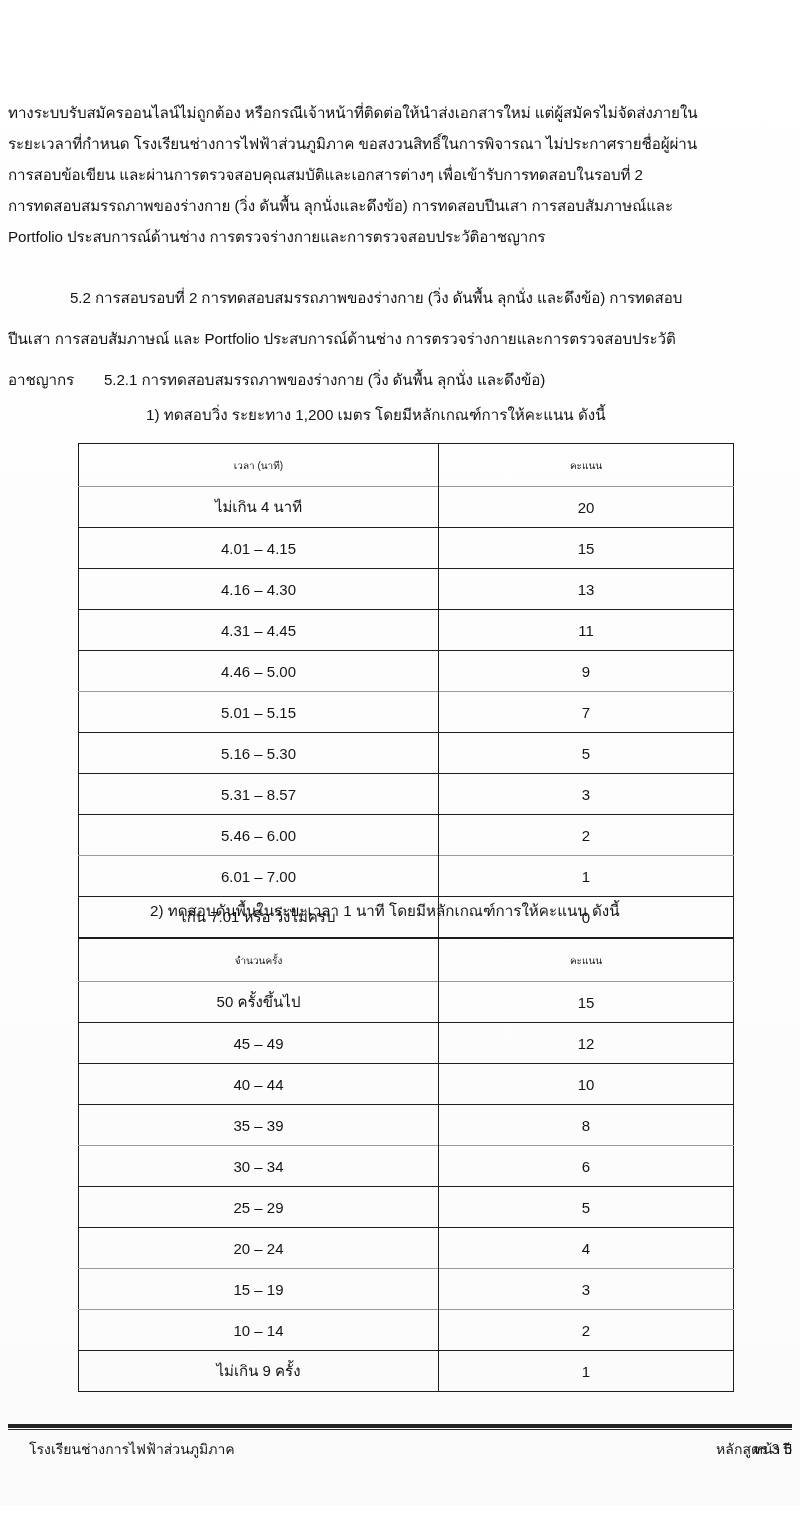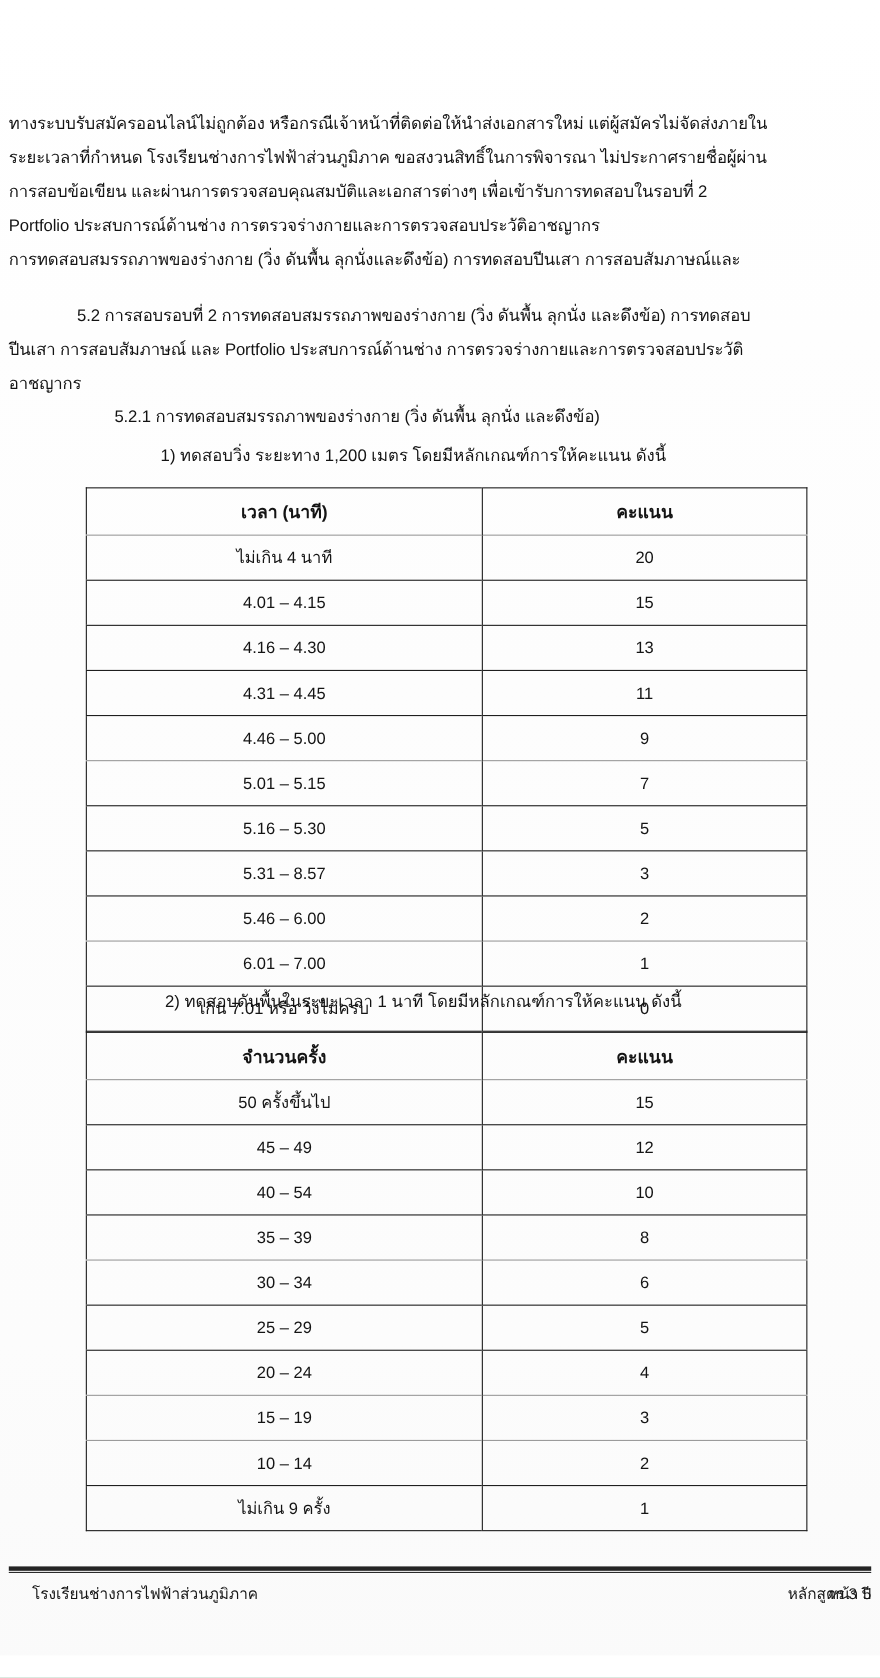--- a/index.html
+++ b/index.html
@@ -64,20 +64,21 @@
   }
 
   .p-52 {
     left: 8px;
     top: 272px;
     width: 784px;
   }
   .p-52 .ln {
     display: block;
     white-space: nowrap;
+    margin-top: 10px;
   }
   .p-52 .ln.first { text-indent: 62px; }
 
   .p-521 {
     left: 104px;
     top: 364px;
   }
 
   .cap {
     position: absolute;
@@ -106,22 +107,22 @@
 
   .tbl th, .tbl td {
     text-align: center;
     vertical-align: middle;
     padding: 0;
     border: 0;
   }
 
   .tbl th {
     height: 42px;
-    font-weight: 700;
-    font-size: 16px;
+    font-weight: 400;
+    font-size: 10px;
   }
   .tbl td {
     height: 40px;
     font-weight: 400;
   }
 
   
   .tbl { border: 1.4px solid #1d1d1d; }
   
   .tbl th.col-a, .tbl td.col-a { border-right: 1.4px solid #1d1d1d; }
@@ -203,22 +204,22 @@
 
 <div class="page">
   <div class="scan-tint"></div>
 
   <div class="content">
 
     <div class="para p-intro">
       <span class="ln">ทางระบบรับสมัครออนไลน์ไม่ถูกต้อง หรือกรณีเจ้าหน้าที่ติดต่อให้นำส่งเอกสารใหม่ แต่ผู้สมัครไม่จัดส่งภายใน</span>
       <span class="ln">ระยะเวลาที่กำหนด โรงเรียนช่างการไฟฟ้าส่วนภูมิภาค ขอสงวนสิทธิ์ในการพิจารณา ไม่ประกาศรายชื่อผู้ผ่าน</span>
       <span class="ln">การสอบข้อเขียน และผ่านการตรวจสอบคุณสมบัติและเอกสารต่างๆ เพื่อเข้ารับการทดสอบในรอบที่ 2</span>
+      <span class="ln">การทดสอบสมรรถภาพของร่างกาย (วิ่ง ดันพื้น ลุกนั่งและดึงข้อ) การทดสอบปีนเสา การสอบสัมภาษณ์และ</span>
       <span class="ln">Portfolio ประสบการณ์ด้านช่าง การตรวจร่างกายและการตรวจสอบประวัติอาชญากร</span>
-      <span class="ln">การทดสอบสมรรถภาพของร่างกาย (วิ่ง ดันพื้น ลุกนั่งและดึงข้อ) การทดสอบปีนเสา การสอบสัมภาษณ์และ</span>
     </div>
 
     <div class="para p-52">
       <span class="ln first">5.2 การสอบรอบที่ 2 การทดสอบสมรรถภาพของร่างกาย (วิ่ง ดันพื้น ลุกนั่ง และดึงข้อ) การทดสอบ</span>
       <span class="ln">ปีนเสา การสอบสัมภาษณ์ และ Portfolio ประสบการณ์ด้านช่าง การตรวจร่างกายและการตรวจสอบประวัติ</span>
       <span class="ln">อาชญากร</span>
     </div>
 
     <div class="para p-521">5.2.1 การทดสอบสมรรถภาพของร่างกาย (วิ่ง ดันพื้น ลุกนั่ง และดึงข้อ)</div>
 
@@ -299,21 +300,21 @@
       <tbody>
         <tr class="rule-light">
           <td class="col-a">50  ครั้งขึ้นไป</td>
           <td class="col-b num">15</td>
         </tr>
         <tr class="rule-dark">
           <td class="col-a">45 – 49</td>
           <td class="col-b num">12</td>
         </tr>
         <tr class="rule-dark">
-          <td class="col-a">40 – 54</td>
+          <td class="col-a">40 – 44</td>
           <td class="col-b num">10</td>
         </tr>
         <tr class="rule-dark">
           <td class="col-a">35 – 39</td>
           <td class="col-b num">8</td>
         </tr>
         <tr class="rule-light">
           <td class="col-a">30 – 34</td>
           <td class="col-b num">6</td>
         </tr>

